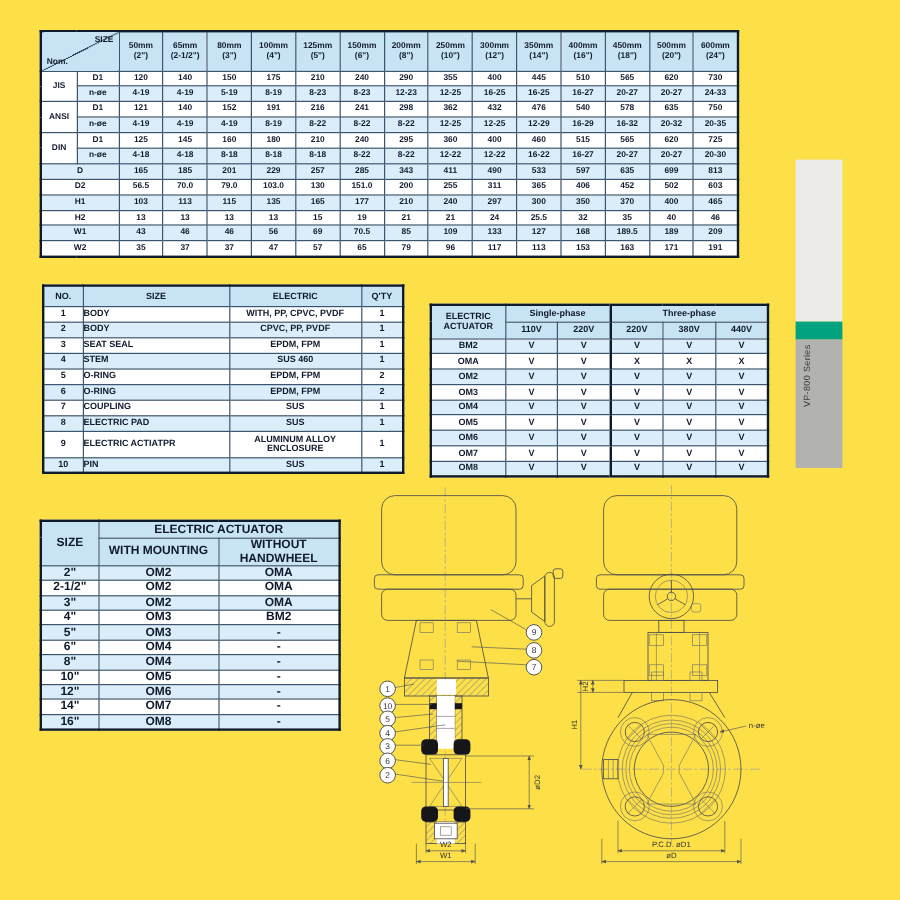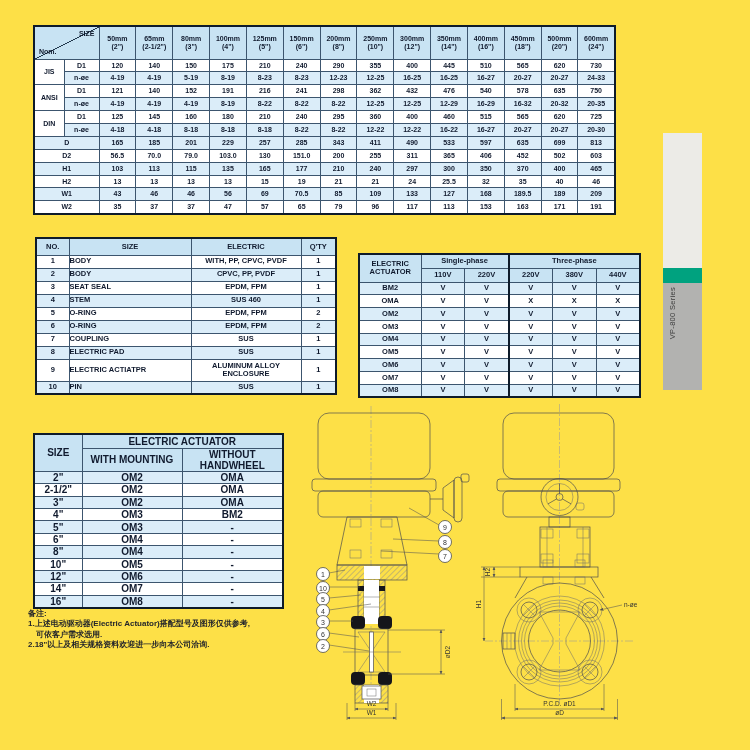--- a/index.html
+++ b/index.html
@@ -564,26 +564,20 @@
           <td>-</td>
         </tr>
         <tr class="blue">
           <td>16"</td>
           <td>OM8</td>
           <td>-</td>
         </tr>
       </tbody>
     </table>
 
-  <div id="notes">
-    <div>备注:</div>
-    <div>1.上述电动驱动器(Electric Actuator)搭配型号及图形仅供参考,</div>
-    <div class="ind">可依客户需求选用.</div>
-    <div>2.18"以上及相关规格资料欢迎进一步向本公司洽询.</div>
-  </div>
 
   <div class="tab-light"></div>
   <div class="tab-teal"></div>
   <div class="tab-gray">
     <span>VP-800 Series</span>
   </div>
 
   <svg id="draw-left" width="190" height="330" viewBox="0 0 190 330">
     <defs>
       <pattern id="hatch" width="4" height="4" patternUnits="userSpaceOnUse" patternTransform="rotate(45)">

